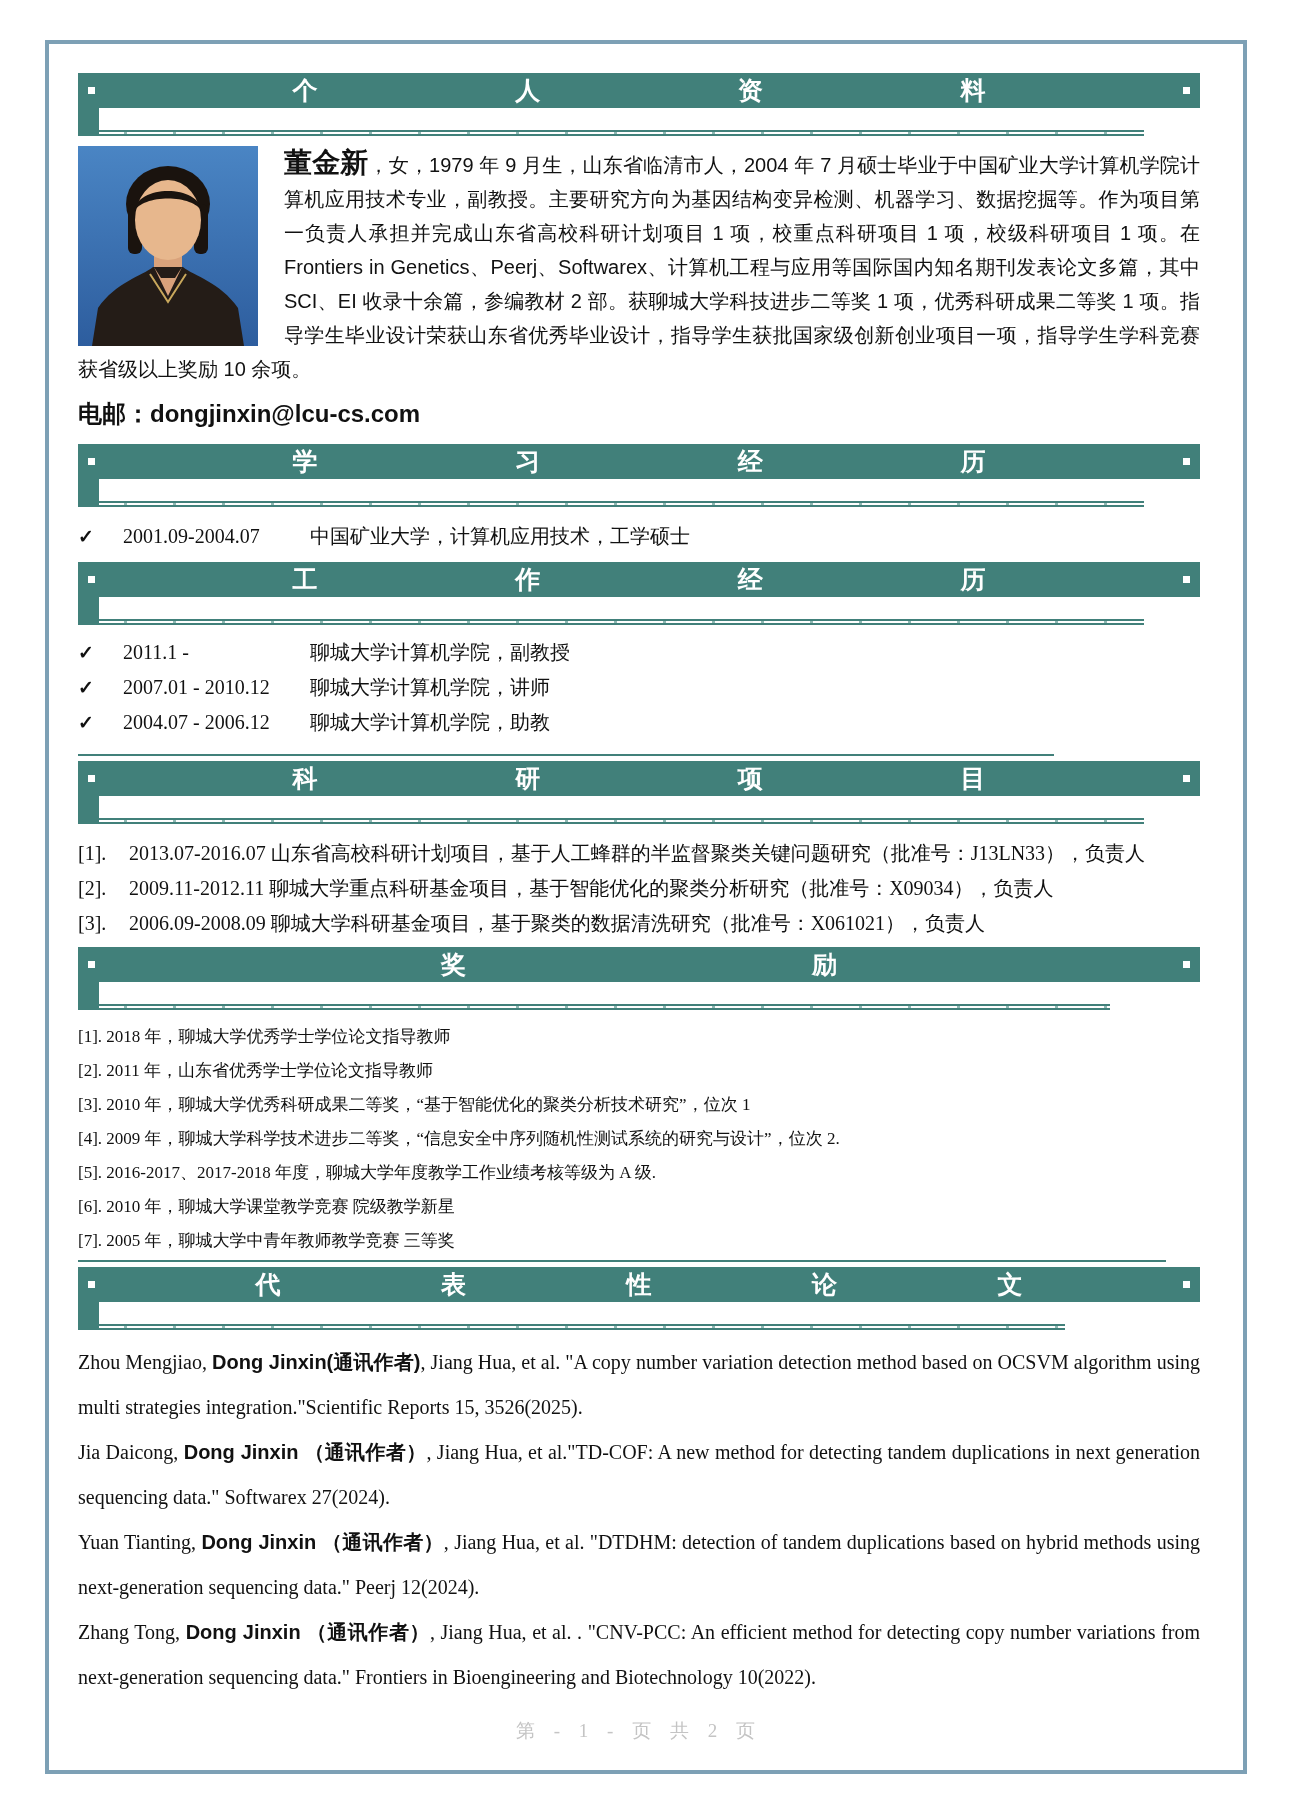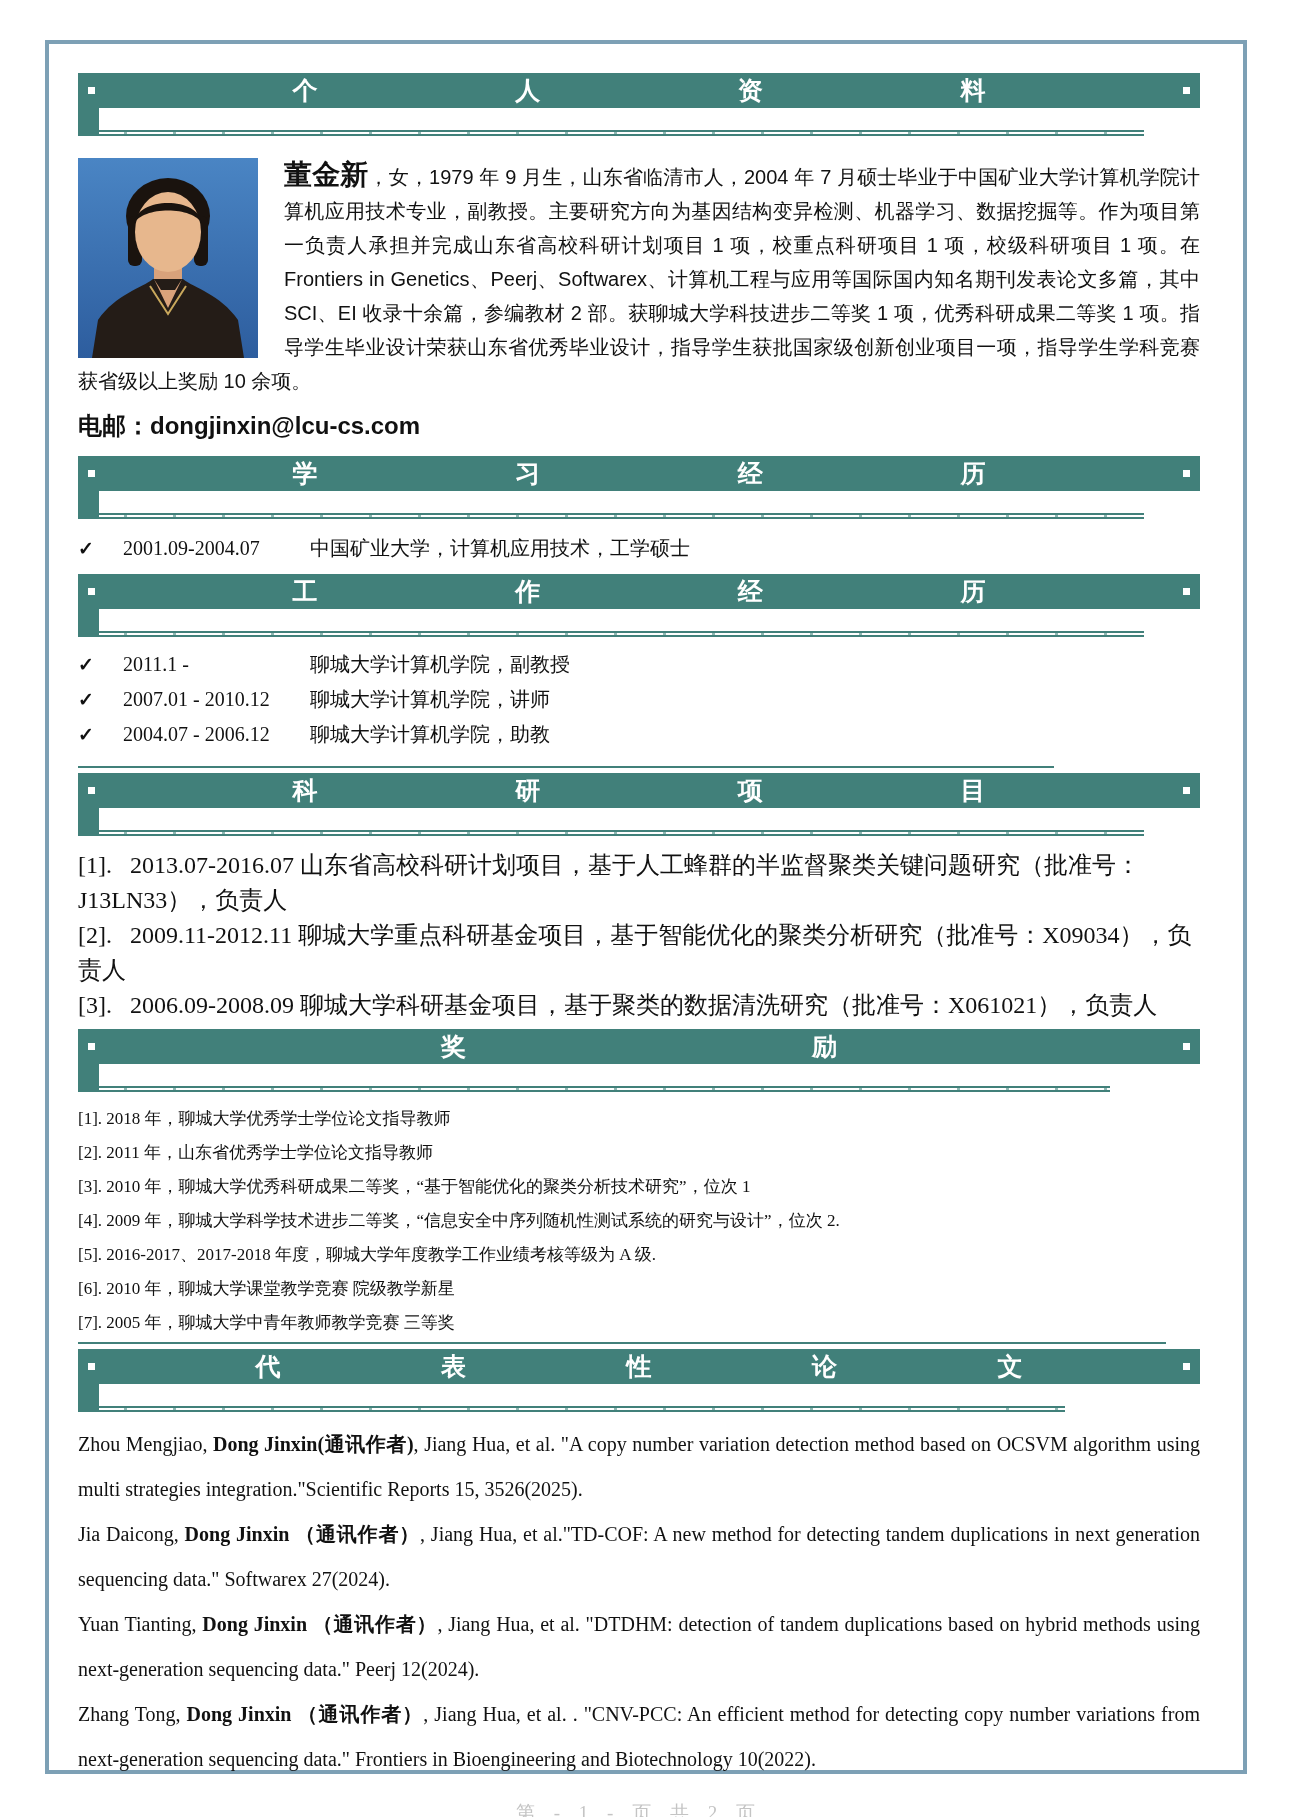--- a/index.html
+++ b/index.html
@@ -15,45 +15,45 @@
          font-weight:bold;font-size:25px;line-height:35px;}
   .bdot{width:7px;height:7px;background:#ffffff;display:inline-block;}
   .under{position:relative;height:30px;}
   .under .tab{position:absolute;left:0;top:-1px;width:21px;height:29px;background:#41807a;}
   .under .rule{position:absolute;left:0;bottom:2px;height:6px;box-sizing:border-box;
        border-top:2px solid #41807a;border-bottom:2px solid #41807a;
        background:repeating-linear-gradient(90deg,transparent 0 46px,#8fb8b3 46px 49px);}
   .abrule{height:2px;background:#41807a;margin-bottom:5px;}
 
   
-  .profile{margin-top:20px;min-height:210px;}
+  .profile{margin-top:8px;min-height:210px;}
   .photo{float:left;width:180px;height:200px;margin-right:26px;}
   .bio{margin:0;text-align:justify;font-family:"Liberation Sans","DejaVu Sans",sans-serif;
        font-size:20px;line-height:34px;}
   .pname{font-size:28px;font-weight:bold;}
   .email{clear:both;margin-top:12px;font-family:"Liberation Sans","DejaVu Sans",sans-serif;
        font-weight:bold;font-size:24px;line-height:32px;}
 
   
   .crow{line-height:35px;font-size:20px;}
   .crow .check{display:inline-block;width:40px;font-weight:bold;font-size:19px;}
   .crow .date{display:inline-block;width:182px;}
   .rows{margin-top:10px;}
   .rows-tight{margin-top:8px;}
-  .nrow{line-height:35px;font-size:24px;}
+  .nrow{line-height:35px;font-size:20px;}
   .nrow .num{display:inline-block;width:46px;}
   .arow{line-height:34px;font-size:17px;}
 
   .s2{margin-top:14px;} .s3{margin-top:8px;} .s4{margin-top:14px;}
   .s5{margin-top:6px;} .s6{margin-top:2px;}
 
   
   .pubs{margin-top:8px;}
   .pub{margin:0;font-size:20px;line-height:45px;text-align:justify;text-align-last:left;}
-  .pub b{font-family:Liberation Serif, serif;margin-top:16px;}
+  .pub b{font-family:Liberation Sans, sans-serif;margin-top:16px;}
 
   .footer{margin-top:18px;text-align:center;color:#c4c4c4;font-size:19px;letter-spacing:7px;
           font-family:"Liberation Serif","DejaVu Serif",serif;}
 </style>
 </head>
 <body>
 
 <div class="page">
   <div class="frame"></div>
   <div class="content">

